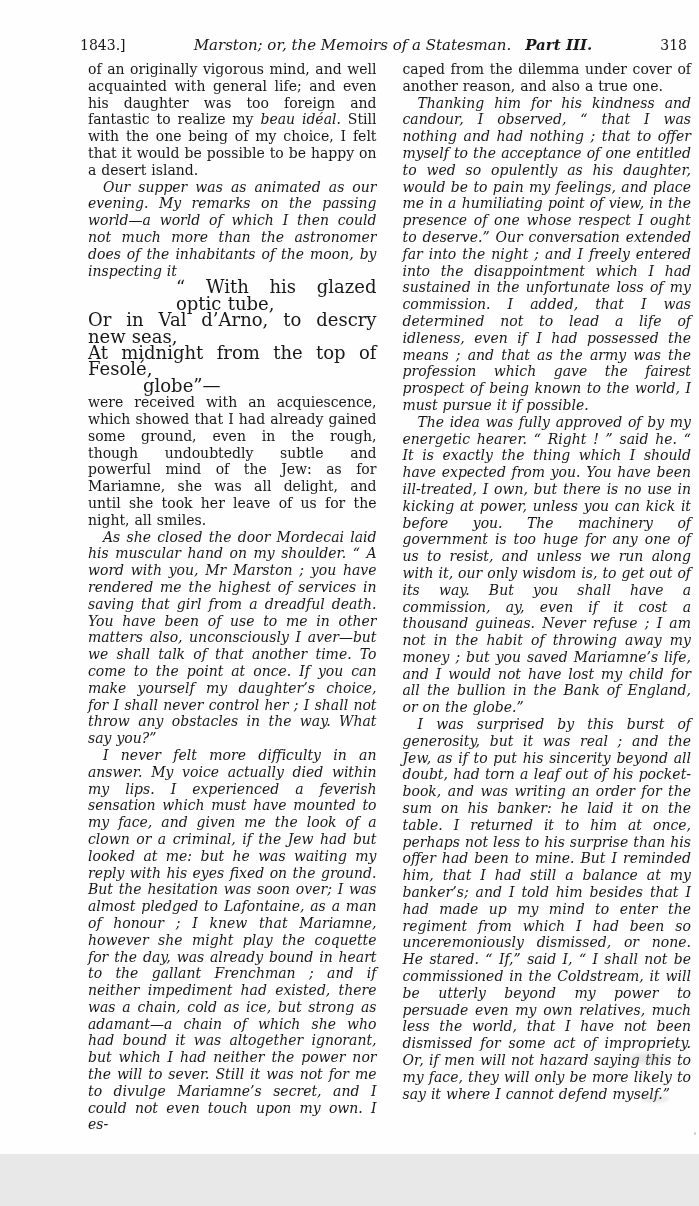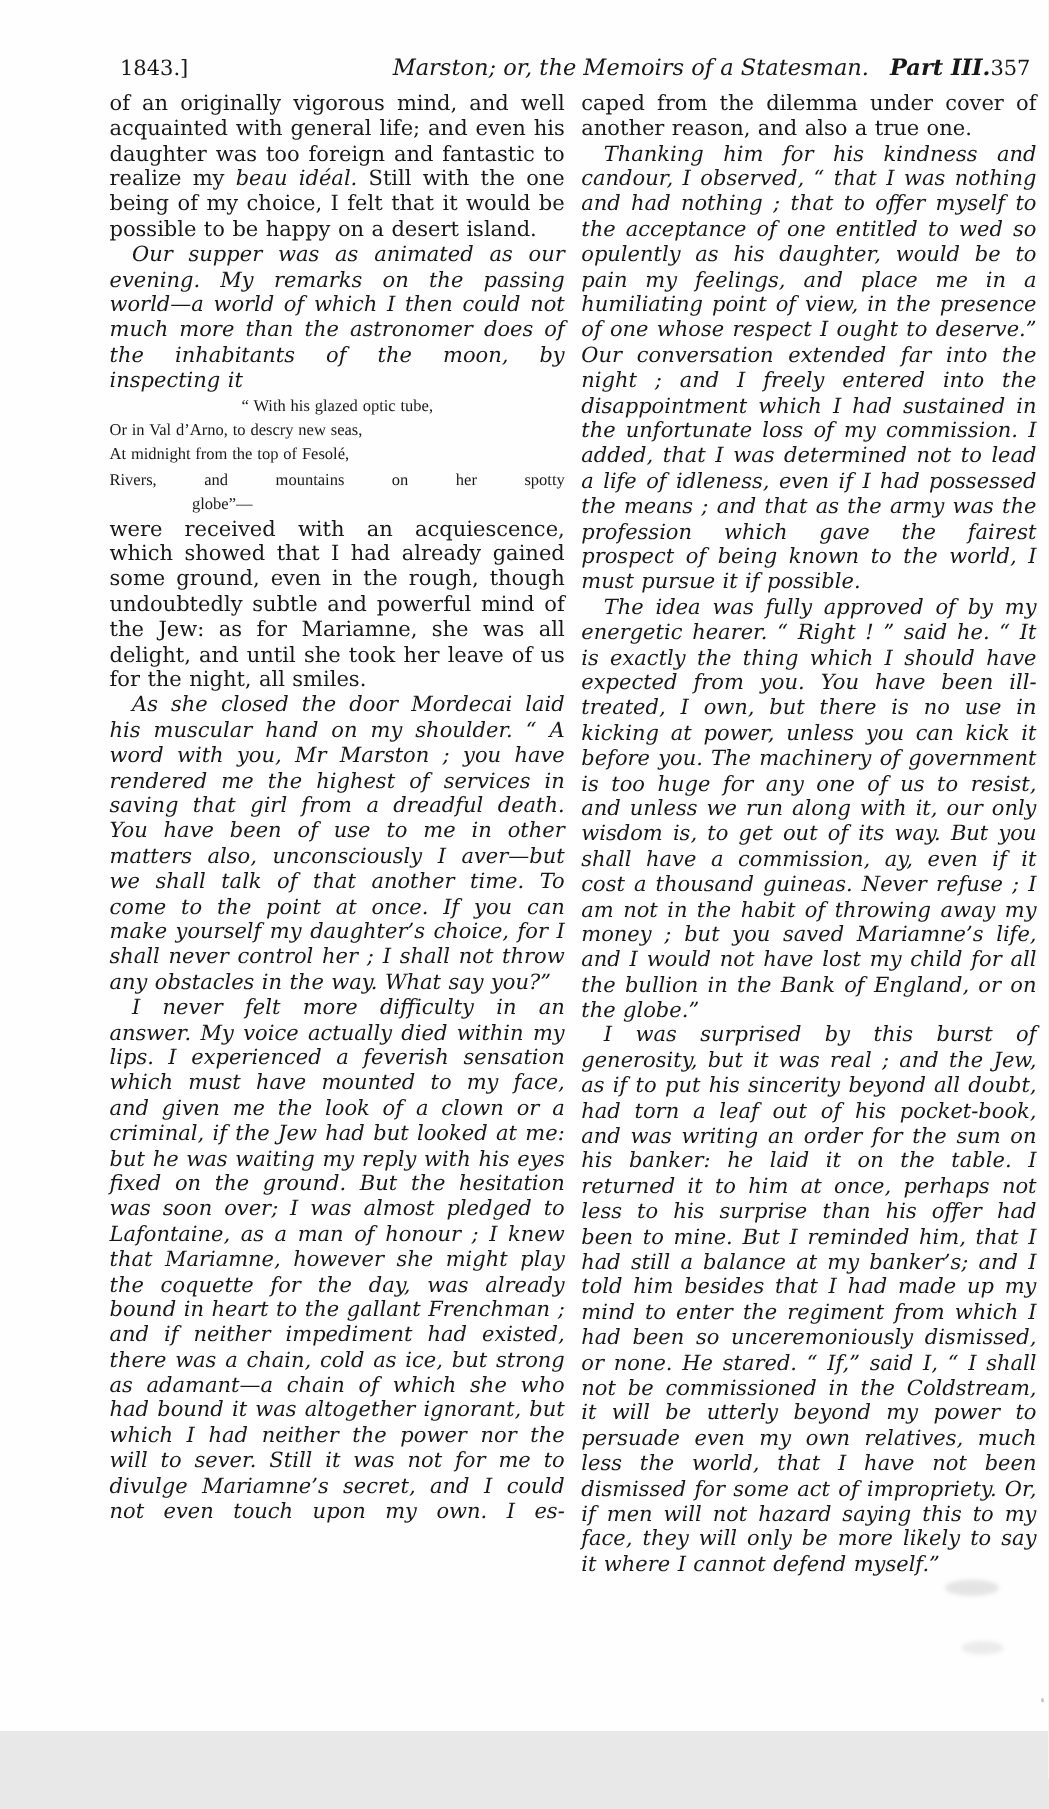--- a/index.html
+++ b/index.html
@@ -13,45 +13,45 @@
     margin:0 auto;
     padding-left:28px;
   }
   .header{
     display:flex;align-items:baseline;
     padding:36px 40px 0 52px;
     font-size:14px;
   }
   .header .year{white-space:nowrap;}
   .header .title-group{
-    flex:1;text-align:right;white-space:nowrap;
+    flex:1;text-align:center;white-space:nowrap;
   }
   .header .title{font-style:italic;font-size:15px;}
   .header .part{font-style:italic;font-weight:bold;font-size:15px;margin-left:14px;}
   .header .pagenum{white-space:nowrap;}
   .columns{
     display:flex;
     padding:7px 36px 0 45px;
     gap:11px;
   }
   .col{
     width:307px;
     font-size:14px;
     line-height:16.8px;
     text-align:justify;
     word-spacing:0.5px;
+    margin-left:15px;
   }
   .col p{margin:0;}
   p.indent{text-indent:15px;font-style:italic;}
   p.stretch-last{text-align-last:justify;}
   .verse{
-    font-size:11px;
+    font-size:18px;
     line-height:16.4px;
     text-align:justify;
-    font-family:Liberation Serif, serif;
   }
   .verse .vl-first{padding-left:88px;}
   .verse .vl-stretch{text-align-last:justify;}
   .verse .vl-last{padding-left:55px;}
   .smudge{
     position:absolute;background:#8d8d8d;border-radius:50%;
     filter:blur(1.5px);
   }
   .smudge.s1{left:630px;top:1053px;width:36px;height:11px;opacity:.22;}
   .smudge.s2{left:641px;top:1094px;width:28px;height:9px;opacity:.16;}
@@ -64,33 +64,32 @@
   .speck.k4{left:694px;top:1132px;width:2px;height:3px;opacity:.4;}
 </style>
 </head>
 <body>
 
 <div class="page">
 
   <div class="header">
     <span class="year">1843.]</span>
     <span class="title-group"><span class="title">Marston; or, the Memoirs of a Statesman.</span><span class="part">Part III.</span></span>
-    <span class="pagenum">357</span>
+    <span class="pagenum">318</span>
   </div>
 
   <div class="columns">
 
     <div class="col">
       <p><span>of an originally vigorous mind, and well acquainted with general life; and even his daughter was too foreign and fantastic to realize my </span><i>beau idéal.</i><span> Still with the one being of my choice, I felt that it would be possible to be happy on a desert island.</span></p>
       <p class="indent">Our supper was as animated as our evening.  My remarks on the passing world—a world of which I then could not much more than the astronomer does of the inhabitants of the moon, by inspecting it</p>
       <div class="verse">
         <div class="vl-first">“ With his glazed optic tube,</div>
         <div>Or in Val d’Arno, to descry new seas,</div>
         <div>At midnight from the top of Fesolé,</div>
-        <div class="vl-stretch">Rivers, and mountains on her spotty</div>
         <div class="vl-last">globe”—</div>
       </div>
       <p>were received with an acquiescence, which showed that I had already gained some ground, even in the rough, though undoubtedly subtle and powerful mind of the Jew: as for Mariamne, she was all delight, and until she took her leave of us for the night, all smiles.</p>
       <p class="indent">As she closed the door Mordecai laid his muscular hand on my shoulder.  “ A word with you, Mr Marston ; you have rendered me the highest of services in saving that girl from a dreadful death.  You have been of use to me in other matters also, unconsciously I aver—but we shall talk of that another time.  To come to the point at once.  If you can make yourself my daughter’s choice, for I shall never control her ; I shall not throw any obstacles in the way.  What say you?”</p>
       <p class="indent stretch-last">I never felt more difficulty in an answer.  My voice actually died within my lips.  I experienced a feverish sensation which must have mounted to my face, and given me the look of a clown or a criminal, if the Jew had but looked at me: but he was waiting my reply with his eyes fixed on the ground.  But the hesitation was soon over;  I was almost pledged to Lafontaine, as a man of honour ; I knew that Mariamne, however she might play the coquette for the day, was already bound in heart to the gallant Frenchman ; and if neither impediment had existed, there was a chain, cold as ice, but strong as adamant—a chain of which she who had bound it was altogether ignorant, but which I had neither the power nor the will to sever.  Still it was not for me to divulge Mariamne’s secret, and I could not even touch upon my own.  I es-</p>
     </div>
 
     <div class="col">
       <p>caped from the dilemma under cover of another reason, and also a true one.</p>
       <p class="indent">Thanking him for his kindness and candour, I observed, “ that I was nothing and had nothing ; that to offer myself to the acceptance of one entitled to wed so opulently as his daughter, would be to pain my feelings, and place me in a humiliating point of view, in the presence of one whose respect I ought to deserve.”  Our conversation extended far into the night ; and I freely entered into the disappointment which I had sustained in the unfortunate loss of my commission.  I added, that I was determined not to lead a life of idleness, even if I had possessed the means ; and that as the army was the profession which gave the fairest prospect of being known to the world, I must pursue it if possible.</p>

